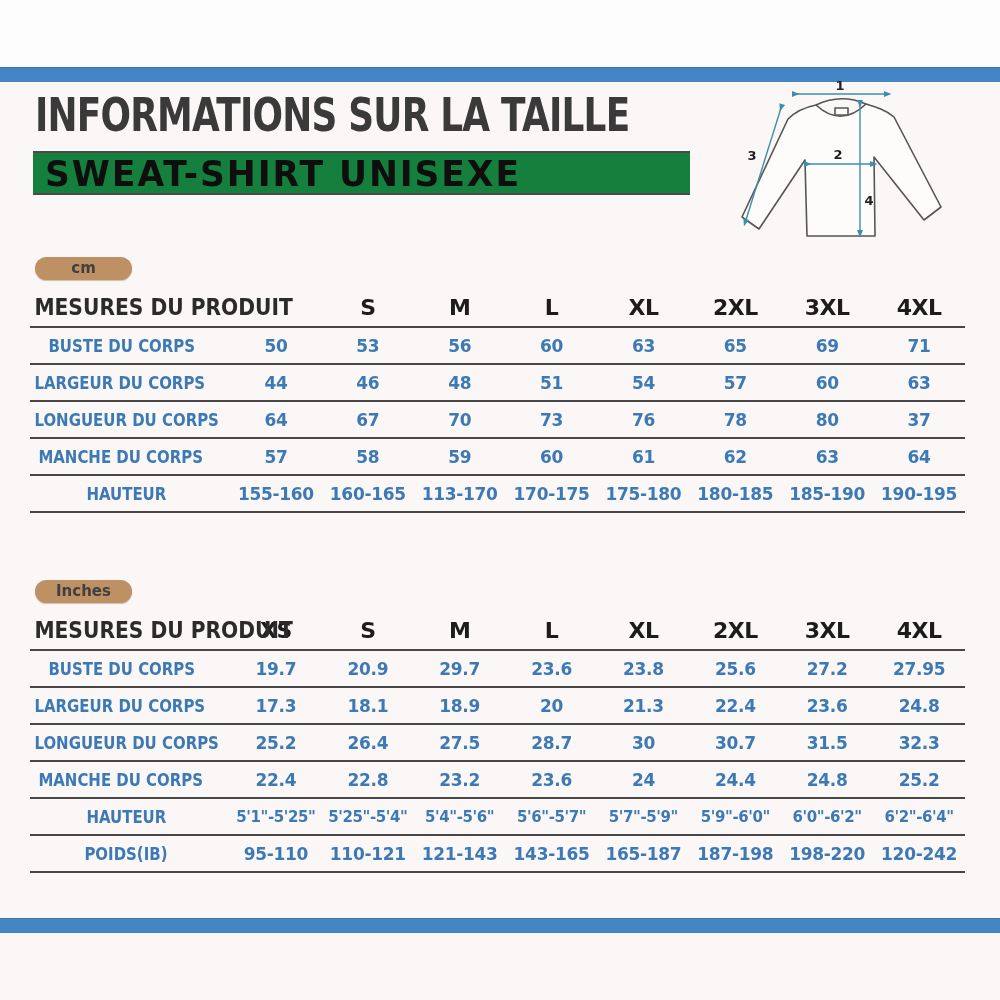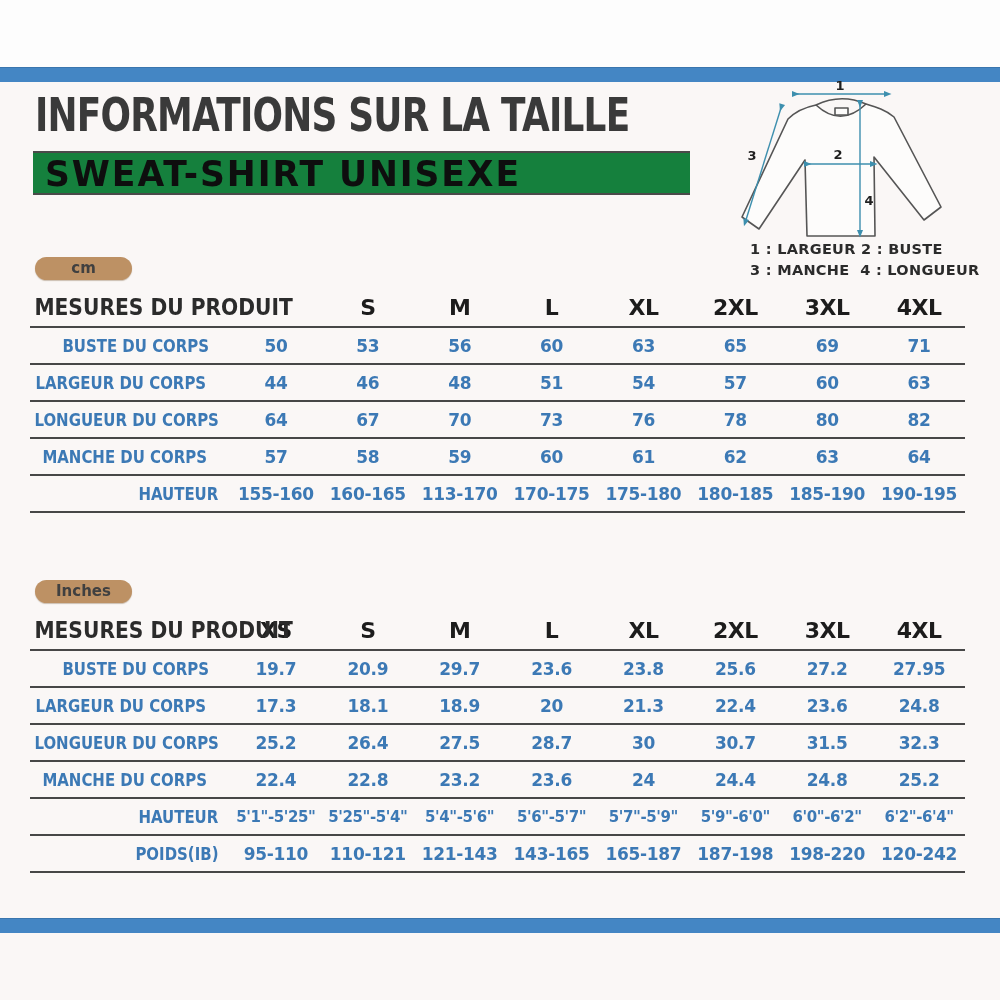--- a/index.html
+++ b/index.html
@@ -50,21 +50,21 @@
   table.size-table.inches { top:611px; }
   .size-table th, .size-table td { padding:0; border-bottom:2px solid #474747; }
   .size-table th { height:38px; vertical-align:middle; }
   .size-table td { height:35px; vertical-align:middle; text-align:center; }
   .h-label { text-align:left; }
   .h-label span {
     display:inline-block; padding-left:5px; font-size:23px; font-weight:bold; color:#2b2b2b;
     white-space:nowrap; transform:scaleX(0.88); transform-origin:left center;
   }
   .h-size { font-size:22px; font-weight:bold; color:#1c1c1c; text-align:center; letter-spacing:-0.5px; }
-  td.lbl { text-align:right; }
+  td.lbl { text-align:center; }
   td.lbl span {
     display:inline-block; padding-left:5px; font-size:17px; font-weight:bold; color:#3c79b5;
     white-space:nowrap; transform:scaleX(0.88); transform-origin:left center;
   }
   td.val { font-size:17px; font-weight:bold; color:#3c79b5; letter-spacing:-0.3px; white-space:nowrap; }
   tr.tight td.val { font-size:15px; letter-spacing:-0.4px; }
 
   svg text { font-family:"DejaVu Sans", sans-serif; }
 </style>
 </head>
@@ -108,24 +108,20 @@
         <line x1="134" y1="26" x2="134" y2="156"></line>
       </g>
 
       <g font-size="13" font-weight="bold" fill="#1f1f1f" text-anchor="middle">
         <text x="114" y="12">1</text>
         <text x="112" y="81">2</text>
         <text x="26" y="82">3</text>
         <text x="143" y="127">4</text>
       </g>
     </svg>
-  </div>
-  <div class="legend">
-    <div>1 : LARGEUR 2 : BUSTE</div>
-    <div>3 : MANCHE  4 : LONGUEUR</div>
   </div>
 
   <div class="badge cm">cm</div>
 
   <table class="size-table cm">
     <colgroup>
       <col style="width:200px">
         <col>
         <col>
         <col>
@@ -171,21 +167,21 @@
     </tr>
     <tr>
       <td class="lbl"><span>LONGUEUR DU CORPS</span></td>
       <td class="val">64</td>
       <td class="val">67</td>
       <td class="val">70</td>
       <td class="val">73</td>
       <td class="val">76</td>
       <td class="val">78</td>
       <td class="val">80</td>
-      <td class="val">82</td>
+      <td class="val">37</td>
     </tr>
     <tr>
       <td class="lbl"><span>MANCHE DU CORPS</span></td>
       <td class="val">57</td>
       <td class="val">58</td>
       <td class="val">59</td>
       <td class="val">60</td>
       <td class="val">61</td>
       <td class="val">62</td>
       <td class="val">63</td>

